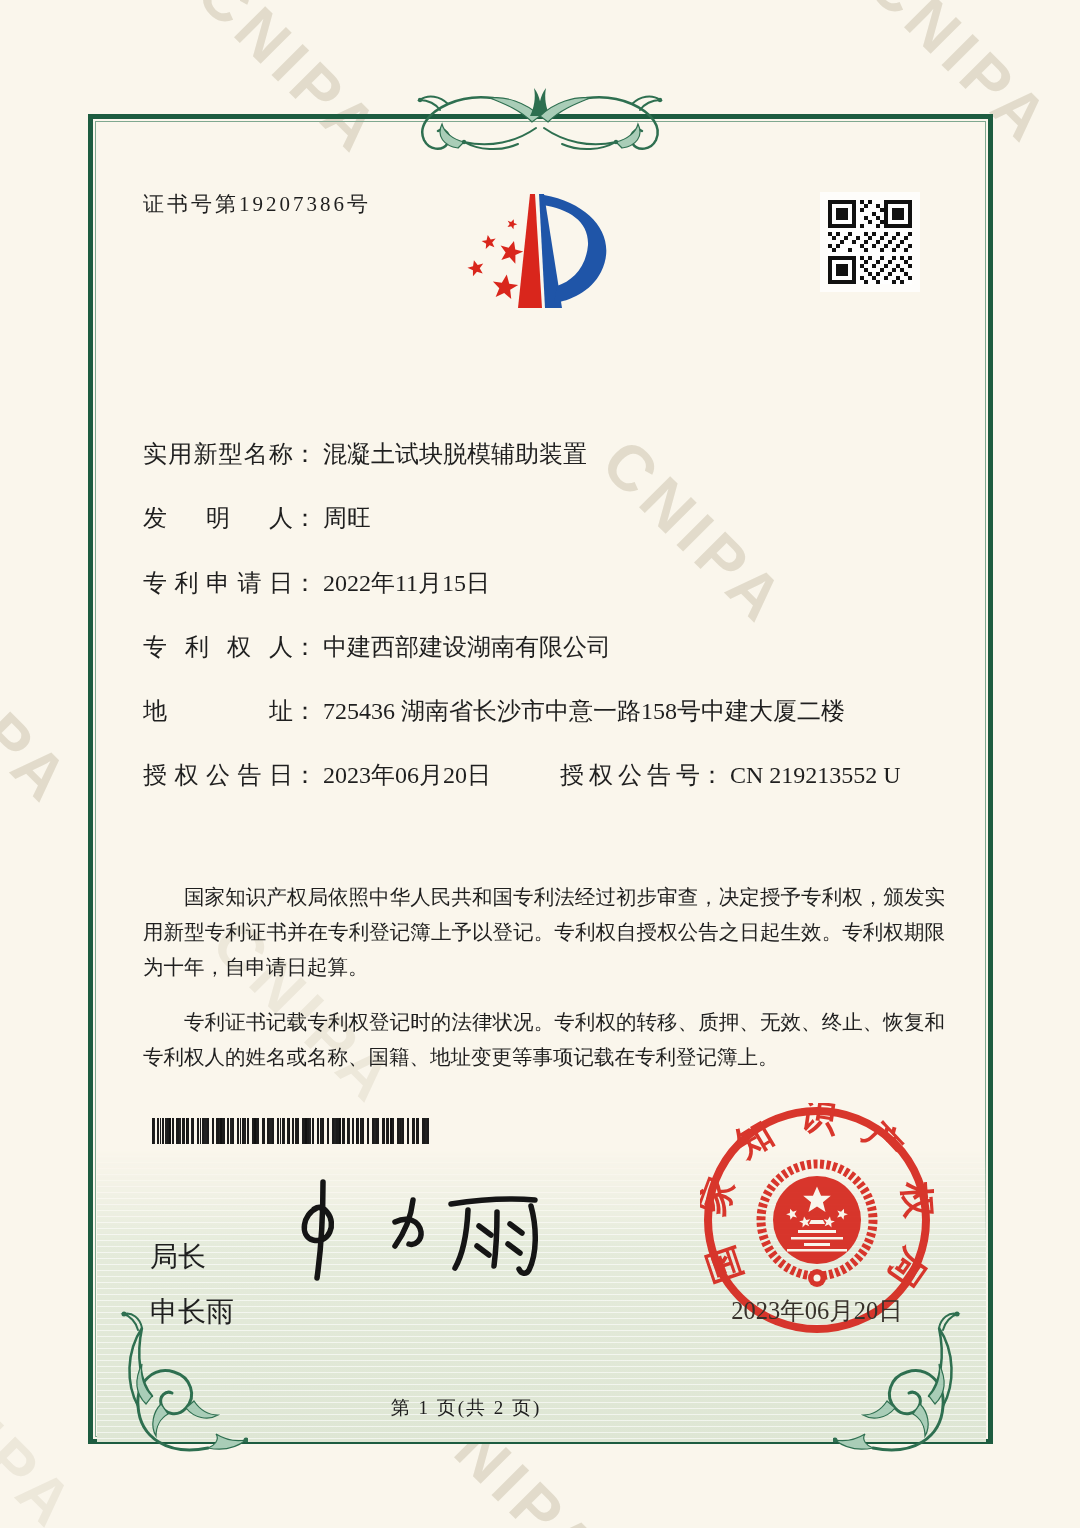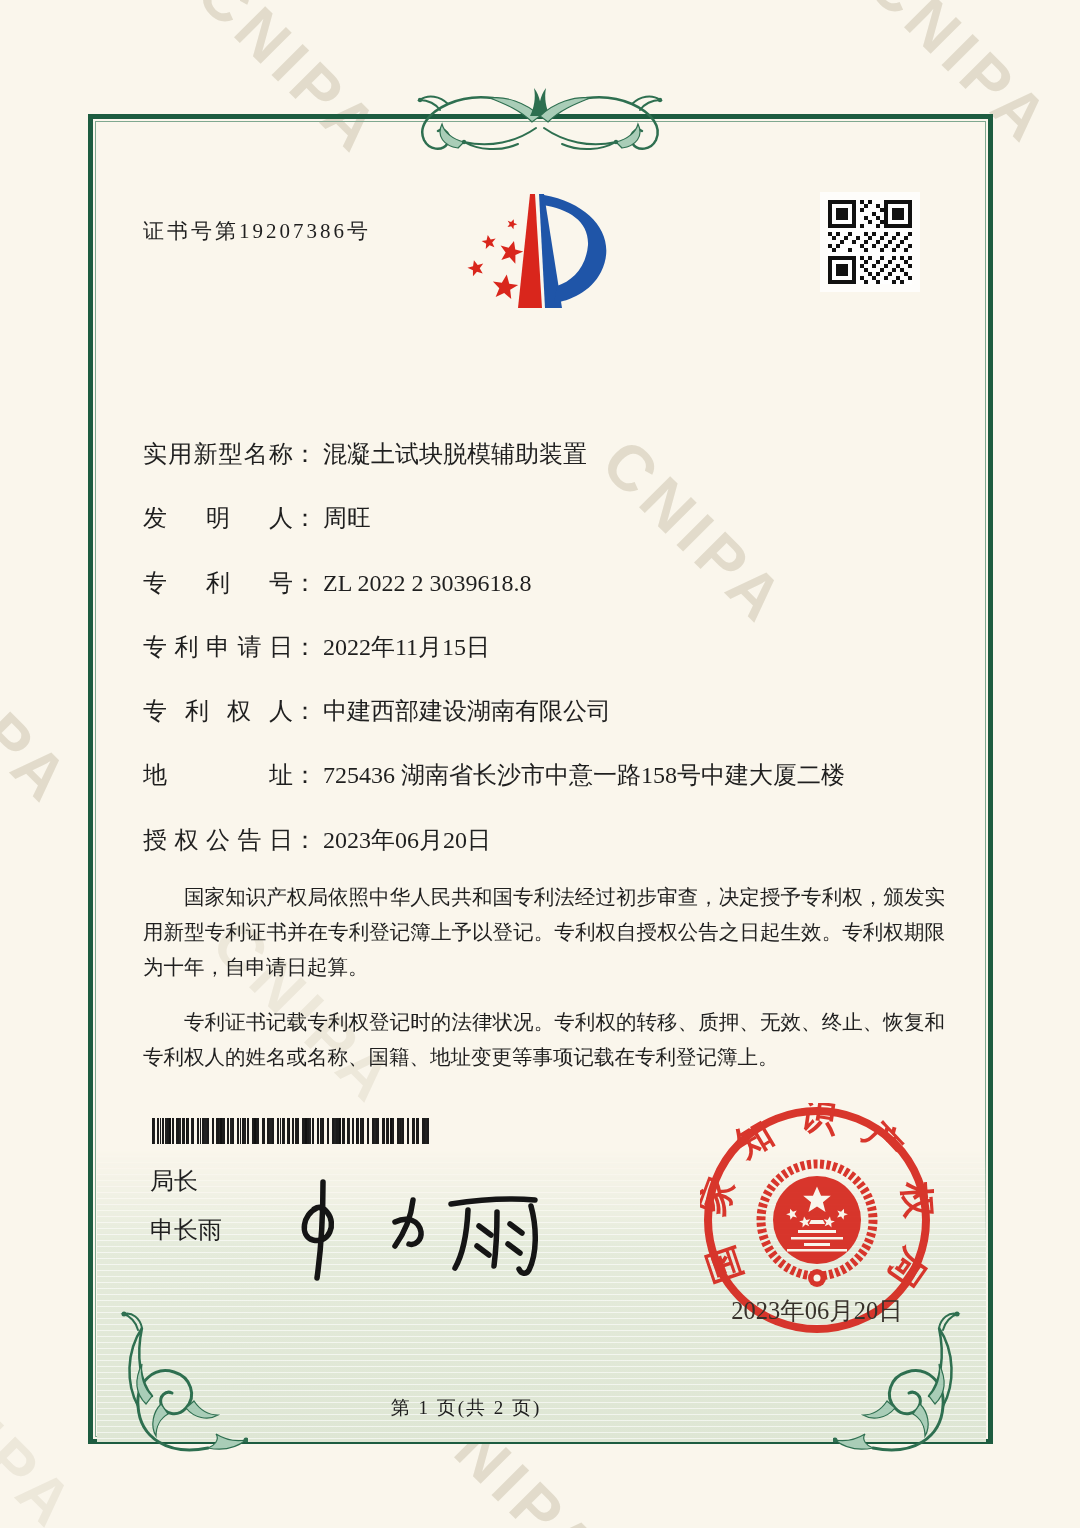--- a/index.html
+++ b/index.html
@@ -19,43 +19,43 @@
   .border-outer{position:absolute;left:88px;top:114px;width:905px;height:1330px;
       border:5px solid var(--border_green);z-index:2;box-sizing:border-box;}
   .border-inner{position:absolute;inset:2px;border:1.5px solid var(--inner_green);}
   
   .guilloche{position:absolute;left:97px;top:1150px;width:889px;height:292px;z-index:2;
       background:
         repeating-linear-gradient(to bottom, rgba(255,255,255,.6) 0 1.3px, rgba(255,255,255,0) 1.3px 6px),
         linear-gradient(to bottom,#e8edde,#dee6d4);
       -webkit-mask-image:linear-gradient(to bottom,transparent,#000 95px);
       mask-image:linear-gradient(to bottom,transparent,#000 95px);}
-  .cert-no{position:absolute;left:143px;top:190px;font-size:21px;letter-spacing:3px;z-index:4;margin-top:27px;}
+  .cert-no{position:absolute;left:143px;top:190px;font-size:21px;letter-spacing:3px;z-index:4;}
   .logo{position:absolute;left:455px;top:180px;z-index:4;}
   .qr{position:absolute;left:820px;top:192px;width:100px;height:100px;background:#fefdfb;
       display:flex;align-items:center;justify-content:center;z-index:4;}
   .title{position:absolute;left:0;width:1080px;top:340px;text-align:center;font-size:50px;
       font-weight:bold;letter-spacing:9px;z-index:4;}
   .fields{position:absolute;left:143px;top:438px;width:810px;font-size:24px;z-index:4;}
   .frow{height:64.3px;white-space:nowrap;position:relative;}
   .flabel{display:inline-block;width:150px;text-align:justify;text-align-last:justify;vertical-align:top;}
   .fvalue{margin-left:6px;}
   .grant2{position:absolute;left:417px;top:0;}
   .grant2 .flabel{width:140px;}
   .paras{position:absolute;left:143px;top:880px;width:802px;font-size:20.5px;line-height:35px;
       text-align:justify;z-index:4;}
   .paras p{margin:0 0 20px 0;text-indent:2em;}
   .barcode{position:absolute;left:152px;top:1118px;width:278px;height:26px;z-index:4;
       background:
         repeating-linear-gradient(90deg,#1b1b1b 0 2px,transparent 2px 5px),
         repeating-linear-gradient(90deg,#1b1b1b 0 1px,transparent 1px 8px),
         repeating-linear-gradient(90deg,#222 0 3px,transparent 3px 13px),
         repeating-linear-gradient(90deg,#111 0 2px,transparent 2px 17px);}
-  .director{position:absolute;left:150px;top:1165px;z-index:5;
-      font-family:Liberation Serif, serif;font-size:24px;}
+  .director{position:absolute;left:150px;top:1238px;z-index:5;
+      font-family:Liberation Serif, serif;font-size:28px;}
   .director div{margin-bottom:17px;}
   .signature{position:absolute;left:283px;top:1170px;z-index:5;}
   .seal{position:absolute;left:700px;top:1103px;width:234px;height:234px;z-index:6;opacity:.93;}
   .page-no{position:absolute;left:0;width:932px;top:1395px;text-align:center;font-size:19px;
       letter-spacing:2px;z-index:4;}
   .footer-note{position:absolute;left:0;width:1080px;top:1452px;text-align:center;font-size:23px;
       letter-spacing:3px;z-index:4;}
   .ornament{position:absolute;z-index:3;}
   .orn-top{left:340px;top:78px;}
   .orn-bl{left:58px;top:1288px;}
@@ -163,33 +163,33 @@
 
 
   <div class="fields">
     <div class="frow">
       <span class="flabel">实用新型名称</span><span>：</span><span class="fvalue">混凝土试块脱模辅助装置</span>
     </div>
     <div class="frow">
       <span class="flabel">发明人</span><span>：</span><span class="fvalue">周旺</span>
     </div>
     <div class="frow">
-      <span class="flabel">专利号</span><span>：</span><span class="fvalue">ZL 2022 2 3039618.8</span>
-    </div>
-    <div class="frow">
       <span class="flabel">专利申请日</span><span>：</span><span class="fvalue">2022年11月15日</span>
     </div>
     <div class="frow">
       <span class="flabel">专利权人</span><span>：</span><span class="fvalue">中建西部建设湖南有限公司</span>
     </div>
     <div class="frow">
       <span class="flabel">地址</span><span>：</span><span class="fvalue">725436 湖南省长沙市中意一路158号中建大厦二楼</span>
     </div>
     <div class="frow">
       <span class="flabel">授权公告日</span><span>：</span><span class="fvalue">2023年06月20日</span>
+      <span class="grant2">
+        <span class="flabel">授权公告号</span><span>：</span><span class="fvalue">CN 219213552 U</span>
+      </span>
     </div>
   </div>
 
   <div class="paras">
     <p>国家知识产权局依照中华人民共和国专利法经过初步审查，决定授予专利权，颁发实用新型专利证书并在专利登记簿上予以登记。专利权自授权公告之日起生效。专利权期限为十年，自申请日起算。</p>
     <p>专利证书记载专利权登记时的法律状况。专利权的转移、质押、无效、终止、恢复和专利权人的姓名或名称、国籍、地址变更等事项记载在专利登记簿上。</p>
   </div>
 
   <div class="barcode"></div>
 

